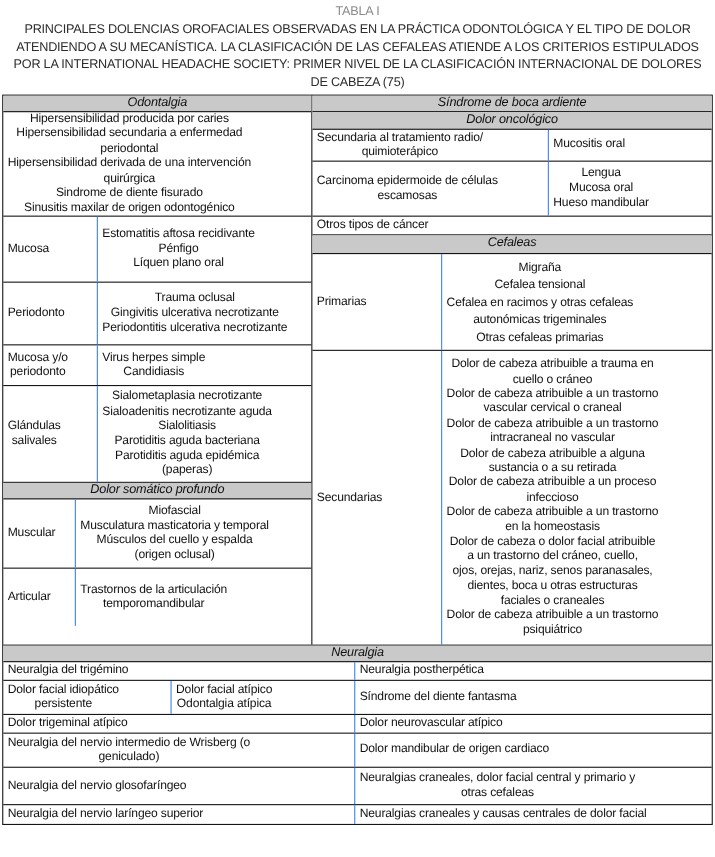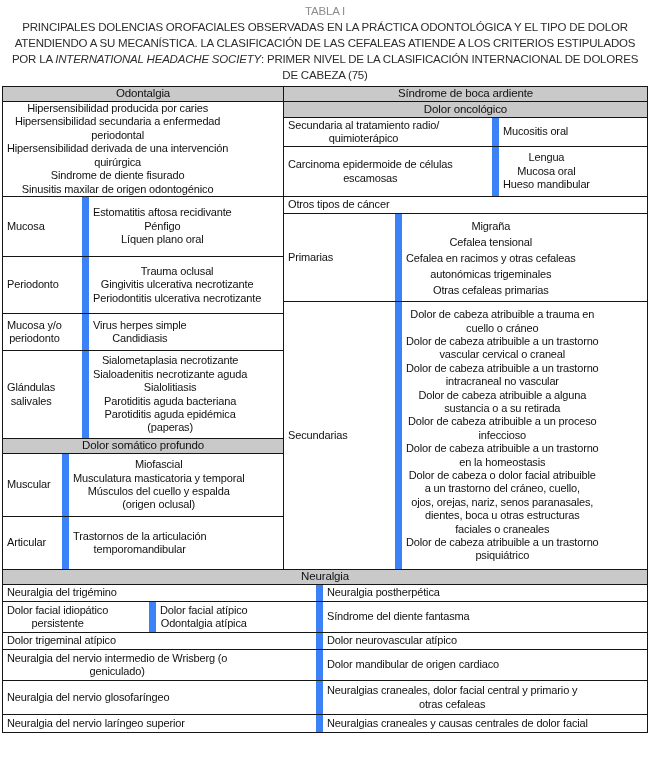--- a/index.html
+++ b/index.html
@@ -3,36 +3,36 @@
 <meta charset="utf-8">
 <style>
   html,body{margin:0;padding:0;background:#ffffff;}
   body{width:650px;height:779px;font-family:"Liberation Sans",sans-serif;color:#111;}
   .page{position:relative;width:650px;height:779px;overflow:hidden;}
 
   
   .titleblock{position:absolute;top:3px;left:10px;width:630px;text-align:center;
               font-size:11.5px;line-height:16px;letter-spacing:-0.2px;color:#2d2d2d;}
   .tabla-label{color:#8c8c8c;}
-  .title-italic{font-style:italic;}
+  .title-italic{}
 
   
   .grid{position:absolute;left:2px;top:86px;width:646px;border:1.5px solid #151515;
         box-sizing:border-box;background:#fff;}
   .cols{display:flex;border-bottom:1px solid #151515;}
   .colL{width:281px;border-right:1px solid #151515;box-sizing:border-box;display:flex;flex-direction:column;}
   .colR{flex:1;display:flex;flex-direction:column;}
 
   .c{display:flex;align-items:center;padding:0 4px;white-space:pre-line;
      font-size:11px;line-height:13.4px;letter-spacing:-0.15px;
      box-sizing:border-box;overflow:hidden;text-align:center;}
-  .hd{background:#c9c9c9;justify-content:center;text-align:center;
+  .hd{background:#c9c9c9;font-style:italic;justify-content:center;text-align:center;
       font-size:11.5px;}
   .bb{border-bottom:1px solid #151515;}
-  .br{border-right:7px solid #3b82f6;}
+  .br{border-right:1px solid #3b82f6;}
   .row{display:flex;box-sizing:border-box;}
   .row>.c{height:100%;}
   .lh16{line-height:16px;}
 
   
   .h15{height:15px}.h16{height:16px}.h17{height:17px}.h29{height:29px}.h31{height:31px}
   .h34{height:34px}.h37{height:37px}.h50{height:50px}.h52{height:52px}.h57{height:57px}
   .h60{height:60px}.h63{height:63px}.h88{height:88px}.h95{height:95px}.h267{height:267px}
 
   
@@ -121,20 +121,21 @@
         </div>
         <div class="row h50 bb">
           <div class="c wonc br">Carcinoma epidermoide de células
 escamosas</div>
           <div class="c flex1">Lengua
 Mucosa oral
 Hueso mandibular</div>
         </div>
         <div class="c h17 bb">Otros tipos de cáncer</div>
 
+        <div class="c hd h17 bb">Cefaleas</div>
 
         <div class="row h88 bb">
           <div class="c wcef br">Primarias</div>
           <div class="c flex1 lh16">Migraña
 Cefalea tensional
 Cefalea en racimos y otras cefaleas
 autonómicas trigeminales
 Otras cefaleas primarias</div>
         </div>
         <div class="row h267">

